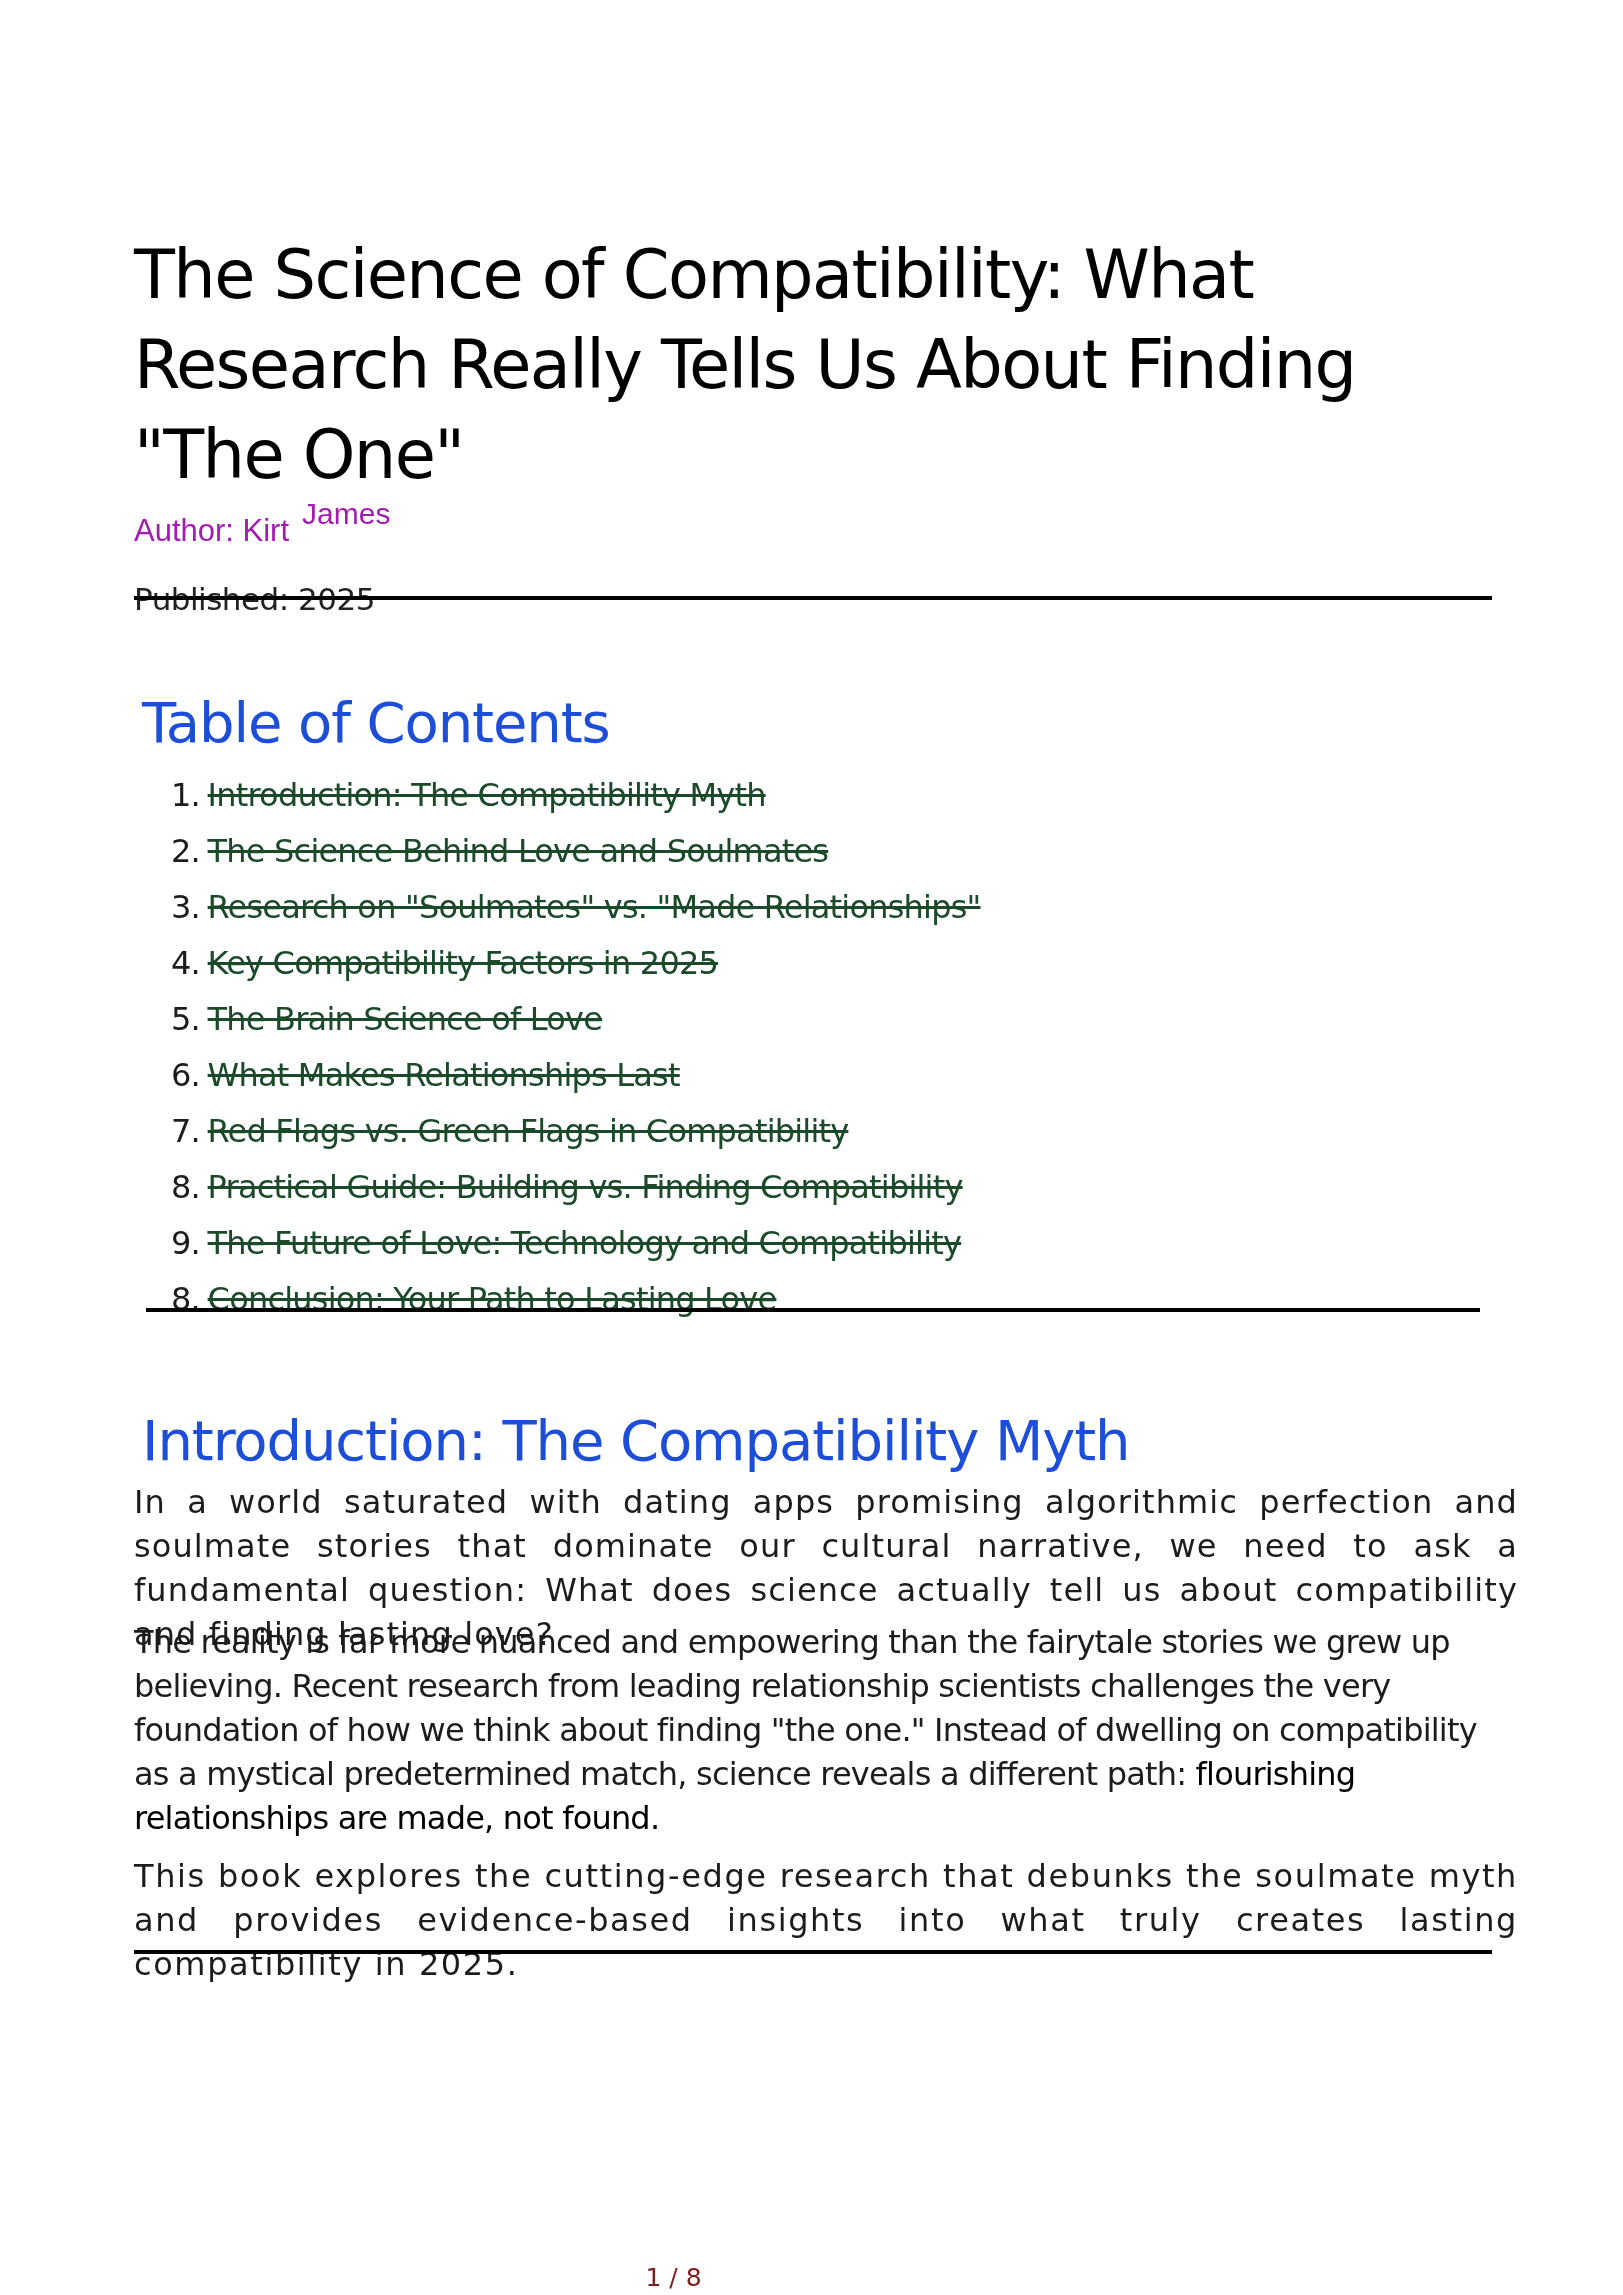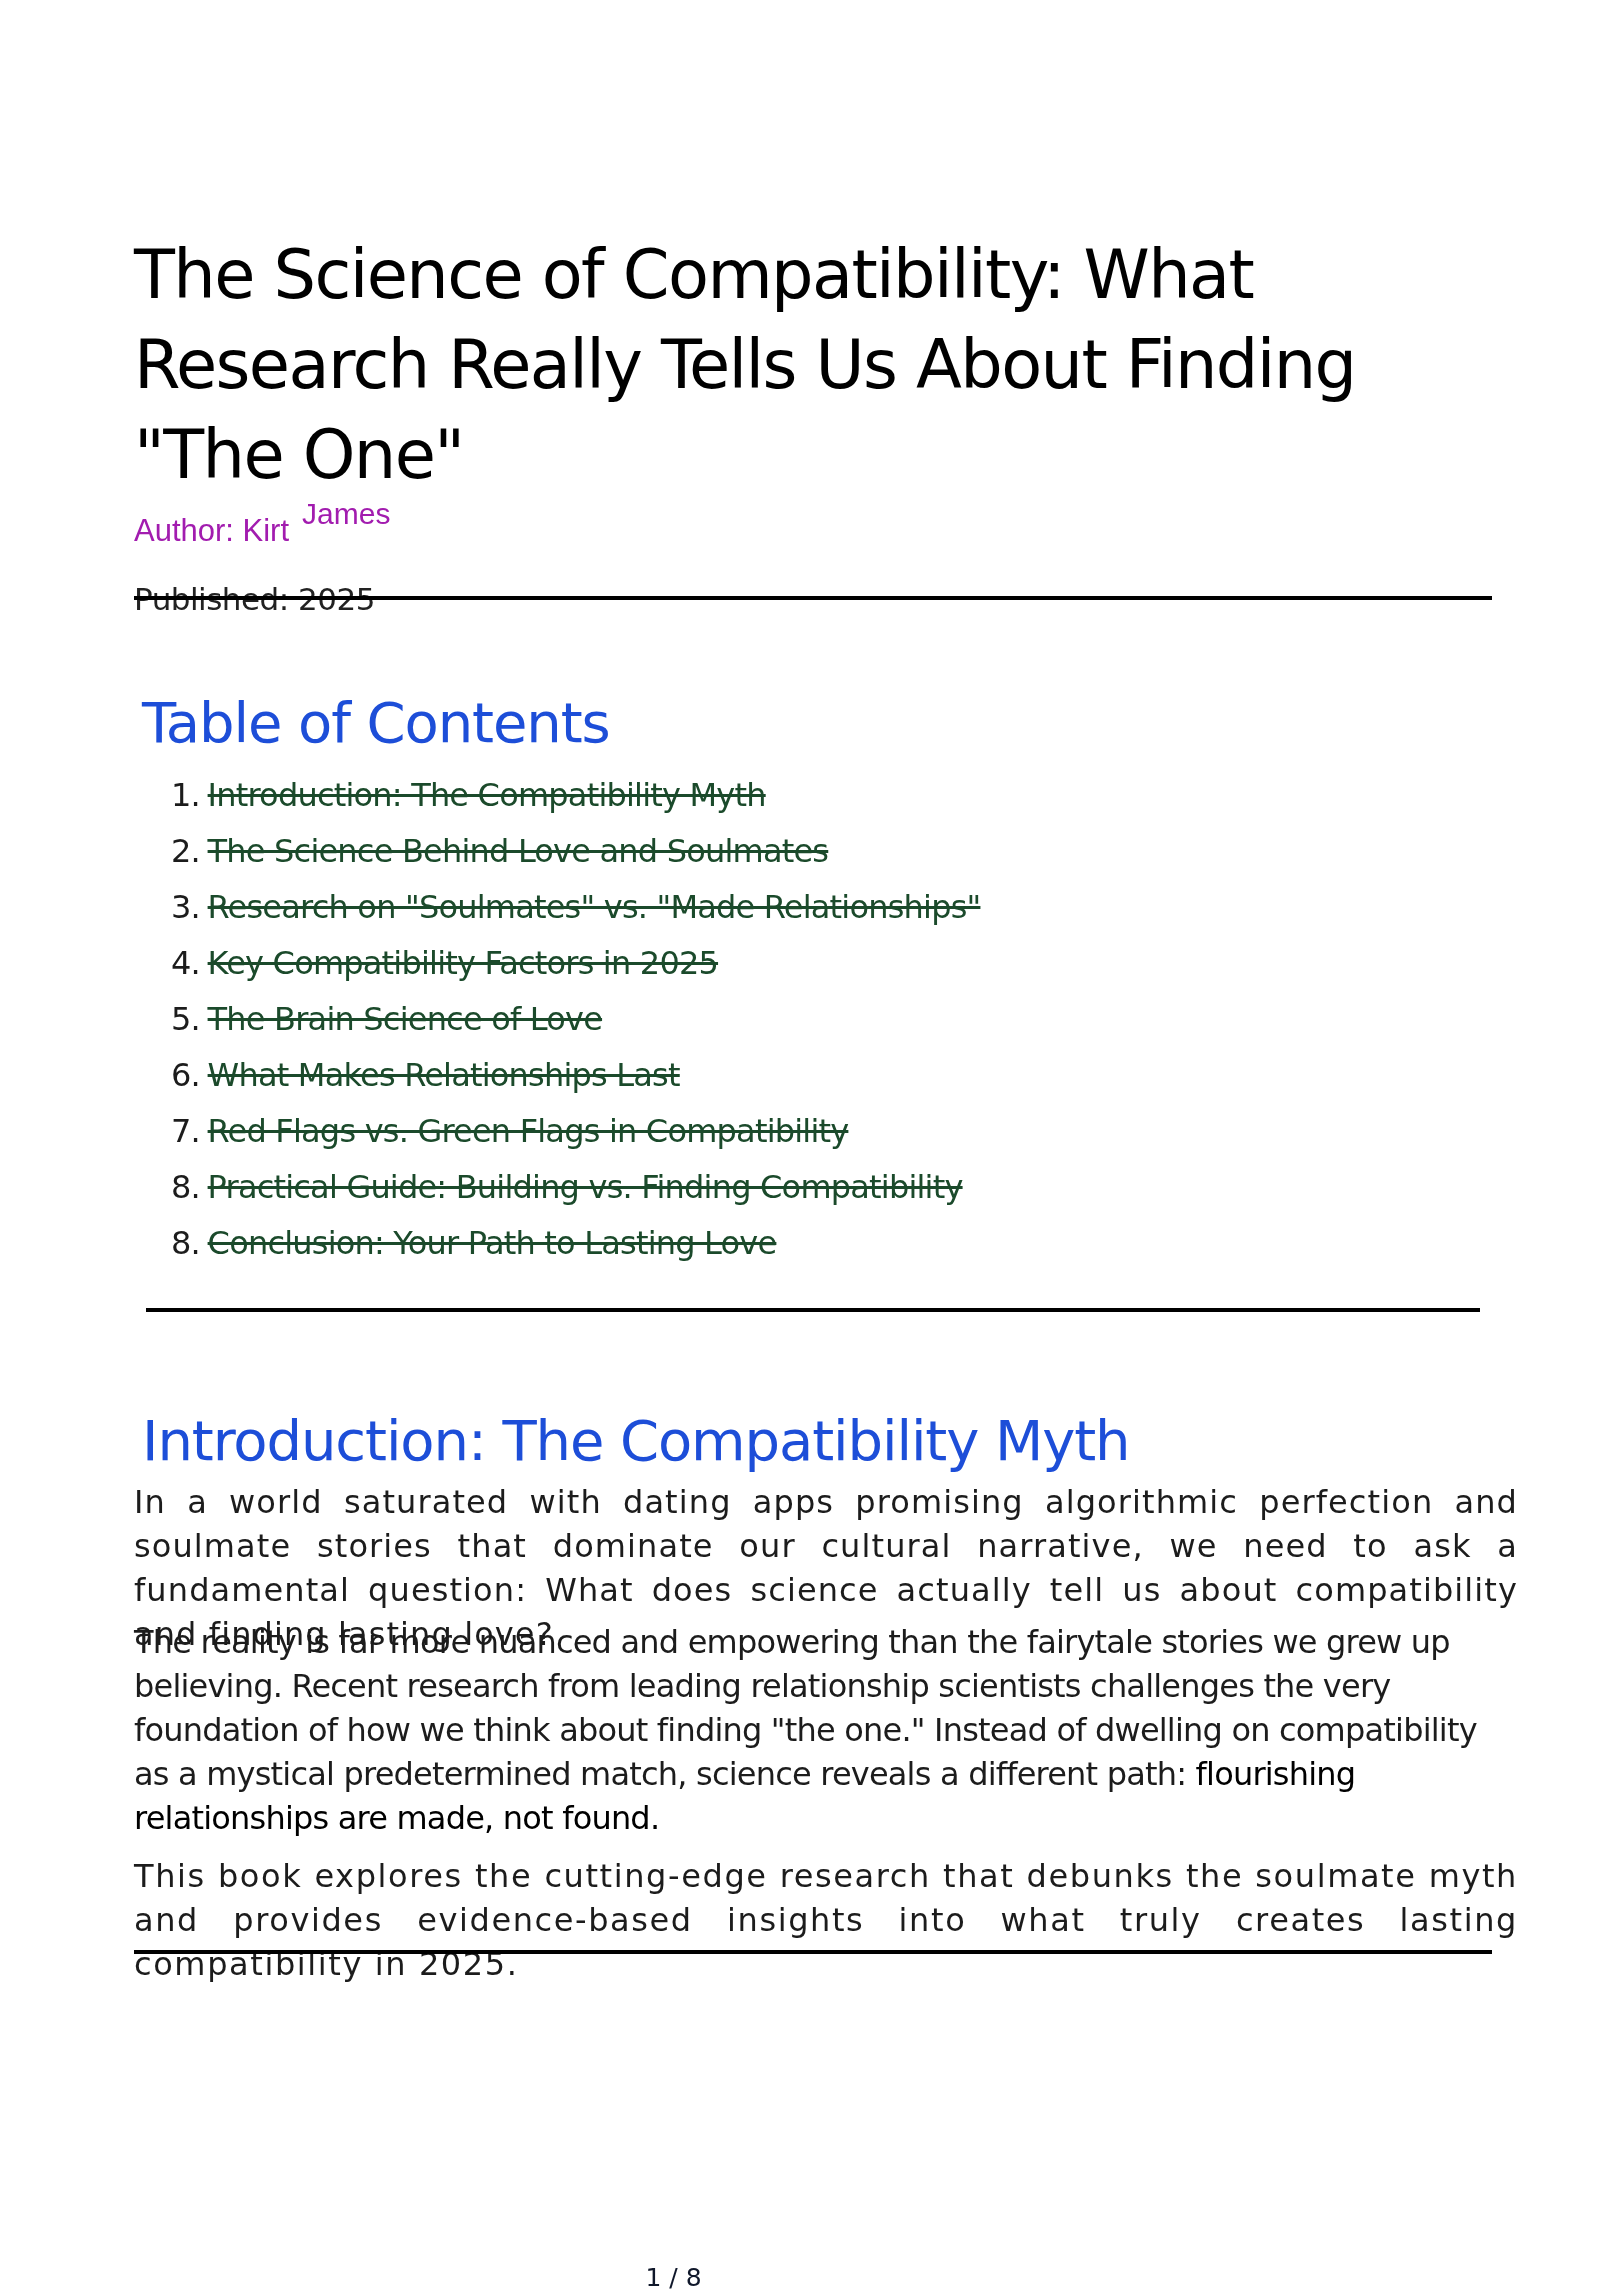--- a/index.html
+++ b/index.html
@@ -41,21 +41,21 @@
   }
   .para {
     left: 134px; width: 1384px; margin: 0; font-size: 32px; line-height: 44px;
     color: #1c1c1c; text-align: justify;
   }
   .para.spaced { letter-spacing: 1.1px; }
   .para.tight { letter-spacing: -0.8px; text-align: left; }
   .para .em { color: #000; }
   .footer {
     left: 0; width: 1347px; top: 2263px; text-align: center;
-    font-size: 25px; color: #0f172a;
+    font-size: 25px; color: #7f1d1d;
   }
 </style>
 </head>
 <body>
 
 <h1 class="abs title">The Science of Compatibility: What Research Really Tells Us About Finding "The One"</h1>
 
 <div class="abs author">
   <span>Author: Kirt</span><span class="sup">James</span>
 </div>
@@ -67,20 +67,21 @@
 
 <ol class="abs toc">
   <li><span class="num">1.</span><a>Introduction: The Compatibility Myth</a></li>
   <li><span class="num">2.</span><a>The Science Behind Love and Soulmates</a></li>
   <li><span class="num">3.</span><a>Research on "Soulmates" vs. "Made Relationships"</a></li>
   <li><span class="num">4.</span><a>Key Compatibility Factors in 2025</a></li>
   <li><span class="num">5.</span><a>The Brain Science of Love</a></li>
   <li><span class="num">6.</span><a>What Makes Relationships Last</a></li>
   <li><span class="num">7.</span><a>Red Flags vs. Green Flags in Compatibility</a></li>
   <li><span class="num">8.</span><a>Practical Guide: Building vs. Finding Compatibility</a></li>
+  <li><span class="num">9.</span><a>The Future of Love: Technology and Compatibility</a></li>
   <li class="ten"><span class="num">8.</span><a>Conclusion: Your Path to Lasting Love</a></li>
 </ol>
 <div class="abs rule" style="left:146px; top:1308px; width:1334px;"></div>
 
 <h2 class="abs h2" style="top:1400px;">Introduction: The Compatibility Myth</h2>
 
 <p class="abs para spaced" style="top:1480px;">In a world saturated with dating apps promising algorithmic perfection and soulmate stories that dominate our cultural narrative, we need to ask a fundamental question: What does science actually tell us about compatibility and finding lasting love?</p>
 
 <p class="abs para tight" style="top:1620px;"><span>The reality is far more nuanced and empowering than the fairytale stories we grew up believing. Recent research from leading relationship scientists challenges the very foundation of how we think about finding "the one." Instead of dwelling on compatibility as a mystical predetermined match, science reveals a different path: </span><span class="em">flourishing relationships are made, not found.</span></p>
 

